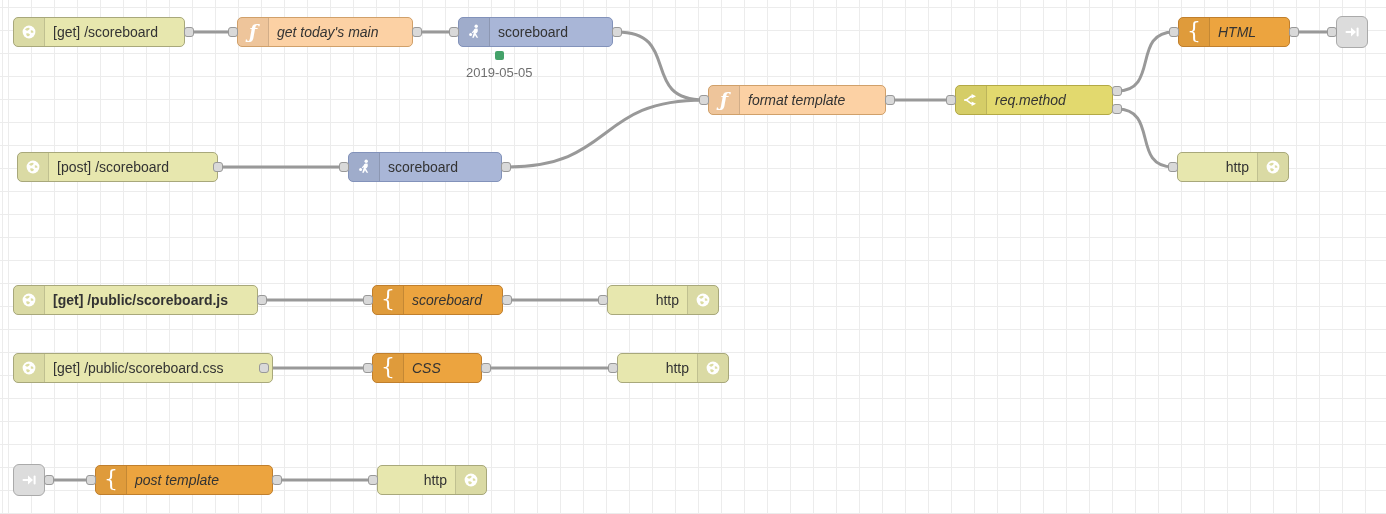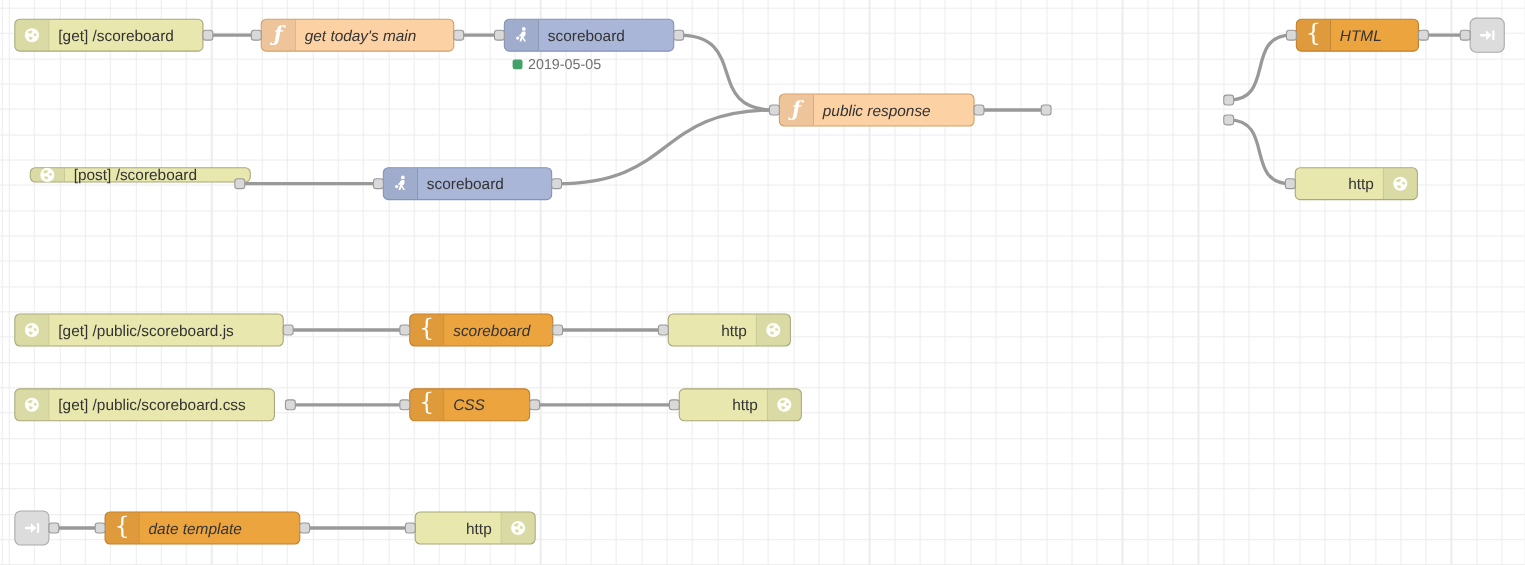--- a/index.html
+++ b/index.html
@@ -43,21 +43,21 @@
   .glyph{color:#fff;line-height:1;}
   .glyph.fn{font-family:"DejaVu Serif",serif;font-style:italic;font-weight:bold;font-size:19px;padding-bottom:2px;}
   .glyph.brace{font-family:"DejaVu Serif",serif;font-weight:400;font-size:22px;padding-bottom:3px;}
   .port{
     position:absolute;width:10px;height:10px;
     background:#d9d9d9;border:1px solid #999;
     border-radius:3px;box-sizing:border-box;cursor:crosshair;
   }
   .status{
     position:absolute;display:flex;align-items:center;gap:5px;
-    font-size:13px;color:#6f6f6f;
+    font-size:13px;color:#6f6f6f;flex-direction:column;
   }
   .status-dot{width:9px;height:9px;border-radius:2px;display:inline-block;}
   .iconwrap{display:flex;align-items:center;justify-content:center;}
 </style>
 </head>
 <body>
 
 <div id="canvas" style="width: 1386px; height: 514px;">
   <svg id="wires">
       <path d="M189 32 L233 32" stroke="#999999" stroke-width="3"></path>
@@ -131,23 +131,36 @@
           <rect x="12.6" y="3.4" width="2" height="9.2" rx="1"></rect>
         </svg>
       </span>
     </div>
     <div class="node icon-left" style="left: 708px; top: 85px; width: 178px; height: 30px; background: rgb(252, 209, 164); border-color: rgb(208, 160, 106);">
       <div class="strip">
         <span class="iconwrap">
           <span class="glyph fn">ƒ</span>
         </span>
       </div>
-      <div class="label italic">public response</div>
-    </div>
-    <div class="node icon-left" style="left: 27px; top: 152px; width: 201px; height: 14px; background: rgb(231, 231, 174); border-color: rgb(168, 168, 123);">
+      <div class="label italic">format template</div>
+    </div>
+    <div class="node icon-left" style="left: 955px; top: 85px; width: 158px; height: 30px; background: rgb(226, 217, 110); border-color: rgb(179, 169, 69);">
+      <div class="strip">
+        <span class="iconwrap">
+          <svg width="16" height="16" viewBox="0 0 16 16" fill="none" stroke="#fff" stroke-width="1.7" stroke-linecap="round">
+            <path d="M2 8 C6 8 6 4.2 9.5 4.2"></path>
+            <path d="M2 8 C6 8 6 11.8 9.5 11.8"></path>
+            <path d="M8.6 1.9 L13 4.2 L8.6 6.5 Z" fill="#fff" stroke="none"></path>
+            <path d="M8.6 9.5 L13 11.8 L8.6 14.1 Z" fill="#fff" stroke="none"></path>
+          </svg>
+        </span>
+      </div>
+      <div class="label italic">req.method</div>
+    </div>
+    <div class="node icon-left" style="left: 17px; top: 152px; width: 201px; height: 30px; background: rgb(231, 231, 174); border-color: rgb(168, 168, 123);">
       <div class="strip">
         <span class="iconwrap">
           <svg width="16" height="16" viewBox="0 0 16 16">
             <circle cx="8" cy="8" r="6.4" fill="#fff"></circle>
             <path d="M4 5.2 Q6 3 8.6 3.9 Q8.8 5.8 6.8 6.6 Q5 7 4 5.2 Z" fill="#dcdca2"></path>
             <path d="M9.8 6.2 Q12.3 6 12.6 8.2 Q11 9.2 9.8 8.4 Z" fill="#dcdca2"></path>
             <path d="M5.2 9.4 Q7.5 9 9 10.4 Q8 12.6 6.4 12.2 Q5 11 5.2 9.4 Z" fill="#dcdca2"></path>
           </svg>
         </span>
       </div>
@@ -173,21 +186,21 @@
         <span class="iconwrap">
           <svg width="16" height="16" viewBox="0 0 16 16">
             <circle cx="8" cy="8" r="6.4" fill="#fff"></circle>
             <path d="M4 5.2 Q6 3 8.6 3.9 Q8.8 5.8 6.8 6.6 Q5 7 4 5.2 Z" fill="#dcdca2"></path>
             <path d="M9.8 6.2 Q12.3 6 12.6 8.2 Q11 9.2 9.8 8.4 Z" fill="#dcdca2"></path>
             <path d="M5.2 9.4 Q7.5 9 9 10.4 Q8 12.6 6.4 12.2 Q5 11 5.2 9.4 Z" fill="#dcdca2"></path>
           </svg>
         </span>
       </div>
     </div>
-    <div class="node icon-left" style="left: 13px; top: 285px; width: 245px; height: 30px; background: rgb(231, 231, 174); border-color: rgb(168, 168, 123);">
+    <div class="node icon-left" style="left: 13px; top: 285px; width: 245px; height: 30px; background: rgb(231, 231, 174); border-color: rgb(168, 168, 123); font-weight: bold;">
       <div class="strip">
         <span class="iconwrap">
           <svg width="16" height="16" viewBox="0 0 16 16">
             <circle cx="8" cy="8" r="6.4" fill="#fff"></circle>
             <path d="M4 5.2 Q6 3 8.6 3.9 Q8.8 5.8 6.8 6.6 Q5 7 4 5.2 Z" fill="#dcdca2"></path>
             <path d="M9.8 6.2 Q12.3 6 12.6 8.2 Q11 9.2 9.8 8.4 Z" fill="#dcdca2"></path>
             <path d="M5.2 9.4 Q7.5 9 9 10.4 Q8 12.6 6.4 12.2 Q5 11 5.2 9.4 Z" fill="#dcdca2"></path>
           </svg>
         </span>
       </div>
@@ -207,21 +220,21 @@
         <span class="iconwrap">
           <svg width="16" height="16" viewBox="0 0 16 16">
             <circle cx="8" cy="8" r="6.4" fill="#fff"></circle>
             <path d="M4 5.2 Q6 3 8.6 3.9 Q8.8 5.8 6.8 6.6 Q5 7 4 5.2 Z" fill="#dcdca2"></path>
             <path d="M9.8 6.2 Q12.3 6 12.6 8.2 Q11 9.2 9.8 8.4 Z" fill="#dcdca2"></path>
             <path d="M5.2 9.4 Q7.5 9 9 10.4 Q8 12.6 6.4 12.2 Q5 11 5.2 9.4 Z" fill="#dcdca2"></path>
           </svg>
         </span>
       </div>
     </div>
-    <div class="node icon-left" style="left: 13px; top: 353px; width: 237px; height: 30px; background: rgb(231, 231, 174); border-color: rgb(168, 168, 123);">
+    <div class="node icon-left" style="left: 13px; top: 353px; width: 260px; height: 30px; background: rgb(231, 231, 174); border-color: rgb(168, 168, 123);">
       <div class="strip">
         <span class="iconwrap">
           <svg width="16" height="16" viewBox="0 0 16 16">
             <circle cx="8" cy="8" r="6.4" fill="#fff"></circle>
             <path d="M4 5.2 Q6 3 8.6 3.9 Q8.8 5.8 6.8 6.6 Q5 7 4 5.2 Z" fill="#dcdca2"></path>
             <path d="M9.8 6.2 Q12.3 6 12.6 8.2 Q11 9.2 9.8 8.4 Z" fill="#dcdca2"></path>
             <path d="M5.2 9.4 Q7.5 9 9 10.4 Q8 12.6 6.4 12.2 Q5 11 5.2 9.4 Z" fill="#dcdca2"></path>
           </svg>
         </span>
       </div>
@@ -256,21 +269,21 @@
           <rect x="12.6" y="3.4" width="2" height="9.2" rx="1"></rect>
         </svg>
       </span>
     </div>
     <div class="node icon-left" style="left: 95px; top: 465px; width: 178px; height: 30px; background: rgb(236, 164, 63); border-color: rgb(192, 127, 45);">
       <div class="strip">
         <span class="iconwrap">
           <span class="glyph brace">{</span>
         </span>
       </div>
-      <div class="label italic">date template</div>
+      <div class="label italic">post template</div>
     </div>
     <div class="node icon-right" style="left: 377px; top: 465px; width: 110px; height: 30px; background: rgb(231, 231, 174); border-color: rgb(168, 168, 123);">
       <div class="label">http</div>
       <div class="strip">
         <span class="iconwrap">
           <svg width="16" height="16" viewBox="0 0 16 16">
             <circle cx="8" cy="8" r="6.4" fill="#fff"></circle>
             <path d="M4 5.2 Q6 3 8.6 3.9 Q8.8 5.8 6.8 6.6 Q5 7 4 5.2 Z" fill="#dcdca2"></path>
             <path d="M9.8 6.2 Q12.3 6 12.6 8.2 Q11 9.2 9.8 8.4 Z" fill="#dcdca2"></path>
             <path d="M5.2 9.4 Q7.5 9 9 10.4 Q8 12.6 6.4 12.2 Q5 11 5.2 9.4 Z" fill="#dcdca2"></path>

